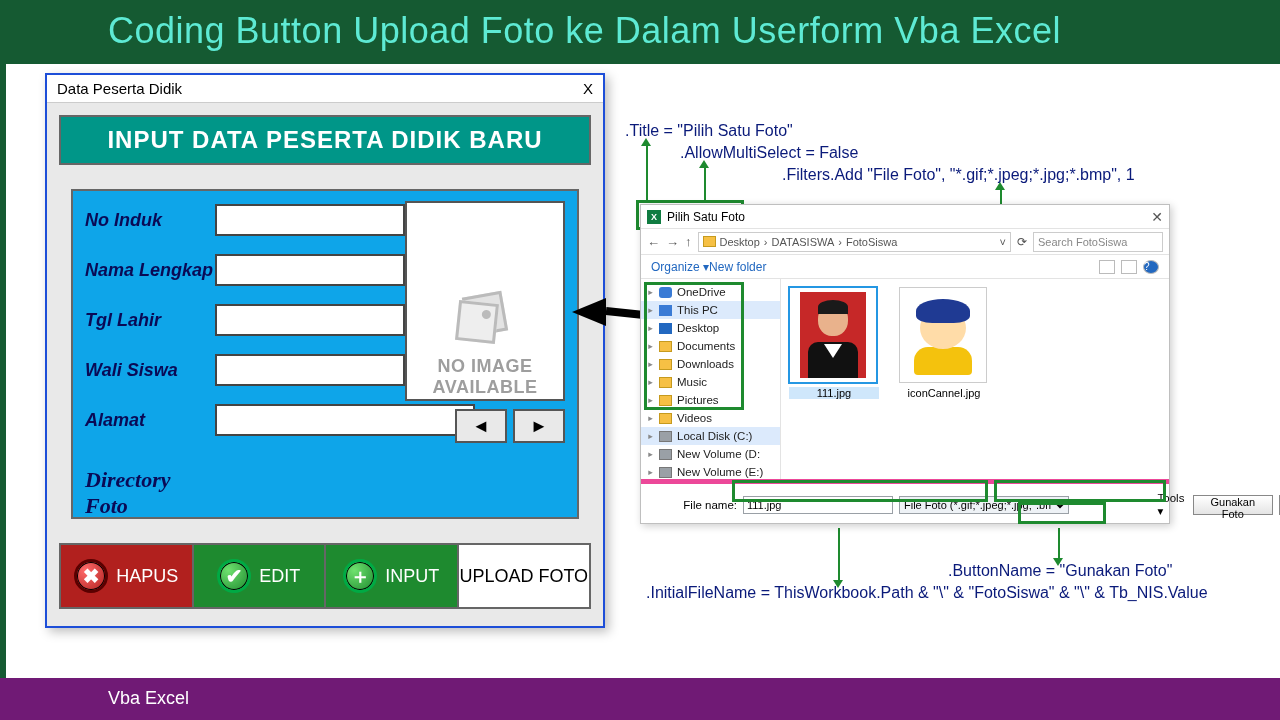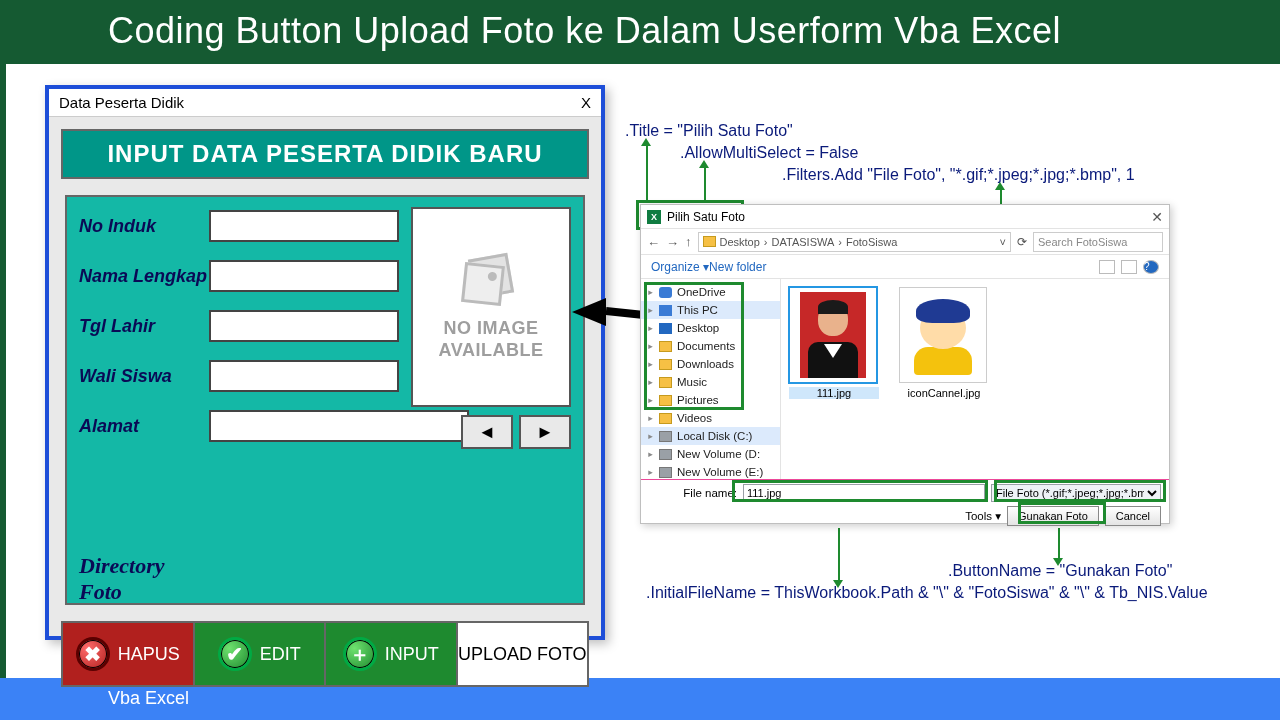--- a/index.html
+++ b/index.html
@@ -1,63 +1,63 @@
 <!DOCTYPE html>
 <html><head>
 <meta charset="utf-8">
 <style>
   * { box-sizing: border-box; margin: 0; padding: 0; font-family: "Segoe UI", Tahoma, sans-serif; }
   body { width: 1280px; height: 720px; background: #fff; overflow: hidden; }
 
   
   .top-bar { position: absolute; left: 0; top: 0; width: 1280px; height: 64px;
              background: #155a32; }
-  .top-bar .title { font-size: 36px; color: #ffffff; font-weight: 400;
+  .top-bar .title { font-size: 36px; color: #5eead4; font-weight: 400;
                     padding: 10px 0 0 108px; letter-spacing: .5px; }
   .bottom-bar { position: absolute; left: 0; bottom: 0; width: 1280px; height: 42px;
-                background: #3b82f6; color: #fff; }
+                background: #701a75; color: #fff; }
   .bottom-bar .txt { position: absolute; left: 108px; top: 10px; font-size: 18px; }
   .left-mark { position: absolute; left: 0; top: 64px; width: 6px; height: 614px;
                background: #155a32; }
 
   
   
   
-  .userform { position: absolute; left: 45px; top: 85px; width: 560px; height: 555px;
-              background: #e9e9e9; border: 4px solid #1d4ed8;
+  .userform { position: absolute; left: 45px; top: 73px; width: 560px; height: 555px;
+              background: #e9e9e9; border: 2px solid #1d4ed8;
               box-shadow: 4px 4px 10px rgba(0,0,0,.25); }
   .uf-titlebar { height: 28px; background: #fff; border-bottom: 1px solid #ccc;
                  display: flex; align-items: center; justify-content: space-between;
                  padding: 0 10px; }
   .uf-titlebar span { font-size: 15px; }
   .uf-close { font-size: 18px; font-family: Arial; cursor: default; }
 
   .uf-banner { margin: 12px 12px 0 12px; height: 50px; background: #009688;
                border: 2px solid #666; color: #fff; font-weight: 700;
                font-family: "Arial Black", Arial; font-size: 24px; letter-spacing: 1px;
                display: flex; align-items: center; justify-content: center; }
 
-  .uf-grid { position: relative; margin: 16px; height: 410px;
-             background: #14b8a6; border: 2px solid #666; }
+  .uf-grid { position: relative; margin: 24px; height: 330px;
+             background: #0ea5e9; border: 2px solid #666; }
   .uf-row { position: absolute; left: 12px; height: 38px; display: flex; align-items: center; }
   .uf-row label { width: 130px; font-family: "Trebuchet MS", Arial; font-size: 18px;
                   color: #0a0a55; font-weight: 700; font-style: italic; }
   .uf-row input { width: 190px; height: 32px; border: 2px solid #444; background: #fff;
                   font-size: 15px; padding: 0 4px; }
   .uf-row.wide input { width: 260px; }
 
   .uf-dir { position: absolute; left: 12px; bottom: 8px; height: 32px; width: 510px;
             display: flex; align-items: center; }
   .uf-dir label { width: 130px; font-family: "Trebuchet MS"; font-size: 22px;
                   color: #0a0a55; font-weight: 700; font-style: italic; }
   .uf-dir .dirval { flex: 1; height: 28px; }
 
   .uf-photo { position: absolute; right: 12px; top: 10px; width: 160px; }
   .uf-img { width: 160px; height: 200px; border: 2px solid #555; background: #fff;
-            display: flex; flex-direction: column; align-items: center; justify-content: center;
+            display: flex; flex-direction: column; align-items: center; justify-content: flex-end;
             color: #9e9e9e; font-family: Arial; }
   .uf-img .noimg { font-size: 18px; font-weight: 700; text-align: center; line-height: 1.2;
                    margin-top: 10px; letter-spacing: .5px; }
   .uf-nav { margin-top: 8px; display: flex; gap: 6px; justify-content: flex-end; }
   .uf-nav button { width: 52px; height: 34px; border: 2px solid #555; background: #e9e9e9;
                    font-size: 18px; font-weight: 700; cursor: default; }
 
   .uf-buttons { margin: 0 12px 12px 12px; height: 66px; border: 2px solid #666;
                display: flex; }
   .uf-buttons .btn { flex: 1; display: flex; align-items: center; justify-content: center;
@@ -146,22 +146,22 @@
   
   .cartoon{ width:70px;height:80px;position:relative;}
   .cartoon .face{position:absolute;left:12px;top:12px;width:46px;height:42px;
                  background:#ffdca8;border-radius:50%;}
   .cartoon .hairc{position:absolute;left:8px;top:4px;width:54px;height:24px;
                   background:#1f3a93;border-radius:50% 50% 30% 30%;}
   .cartoon .shirt{position:absolute;left:6px;bottom:0;width:58px;height:28px;
                   background:#f4c20d;border-radius:14px 14px 4px 4px;}
   .sel-box{ position:absolute; border:3px solid #1e8a2f; pointer-events:none;}
 
-  .dlg-foot{ height:46px; border-top:1px solid #ec4899; padding:4px 8px;
-             font-size:11.5px; display:flex; flex-direction:column; gap:4px;}
+  .dlg-foot{ height:46px; border-top:5px solid #ec4899; padding:4px 8px;
+             font-size:11.5px; display:flex; flex-direction:row; gap:4px;}
   .foot-row{ display:flex; align-items:center; gap:6px;}
   .foot-row .lbl{ width:88px; text-align:right;}
   .foot-row input{ flex:1; height:18px; border:1px solid #9aa0a6; font-size:11px; padding:0 3px;}
   .foot-row select{ width:170px; height:18px; border:1px solid #9aa0a6; font-size:11px;
                     background:#eef2f6;}
   .foot-row .btn{ height:20px; padding:0 10px; border:1px solid #888;
                   background:linear-gradient(#fff,#e4e4e4); font-size:11px;}
   .foot-row .spacer{ width:88px;}
   .hl-box{ position:absolute; border:3px solid #1e8a2f; pointer-events:none;}
 

